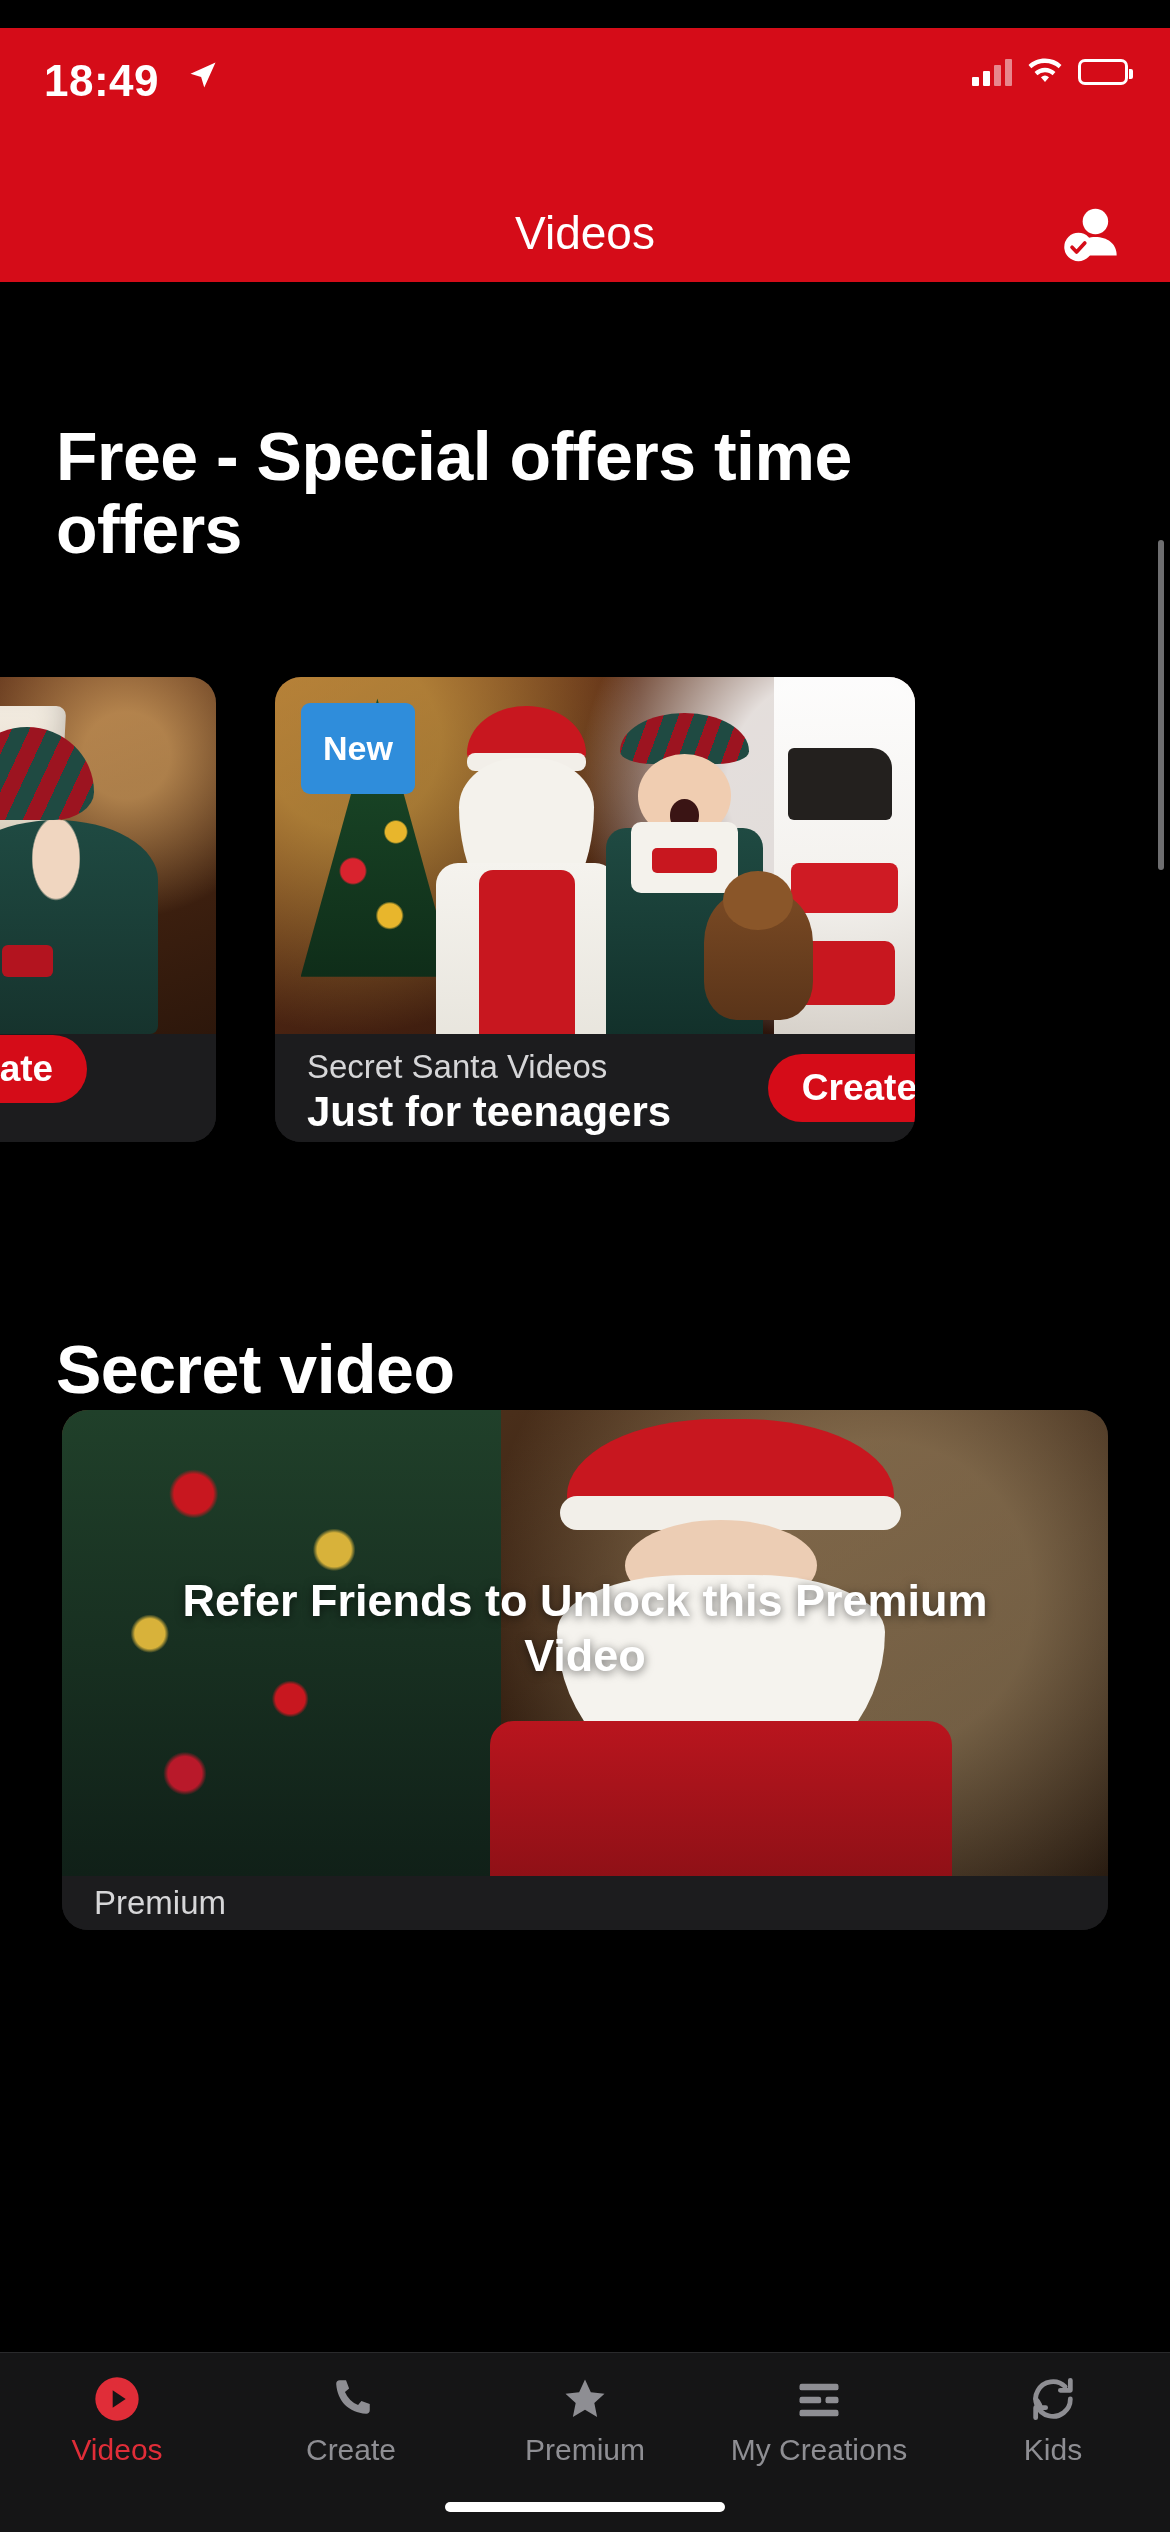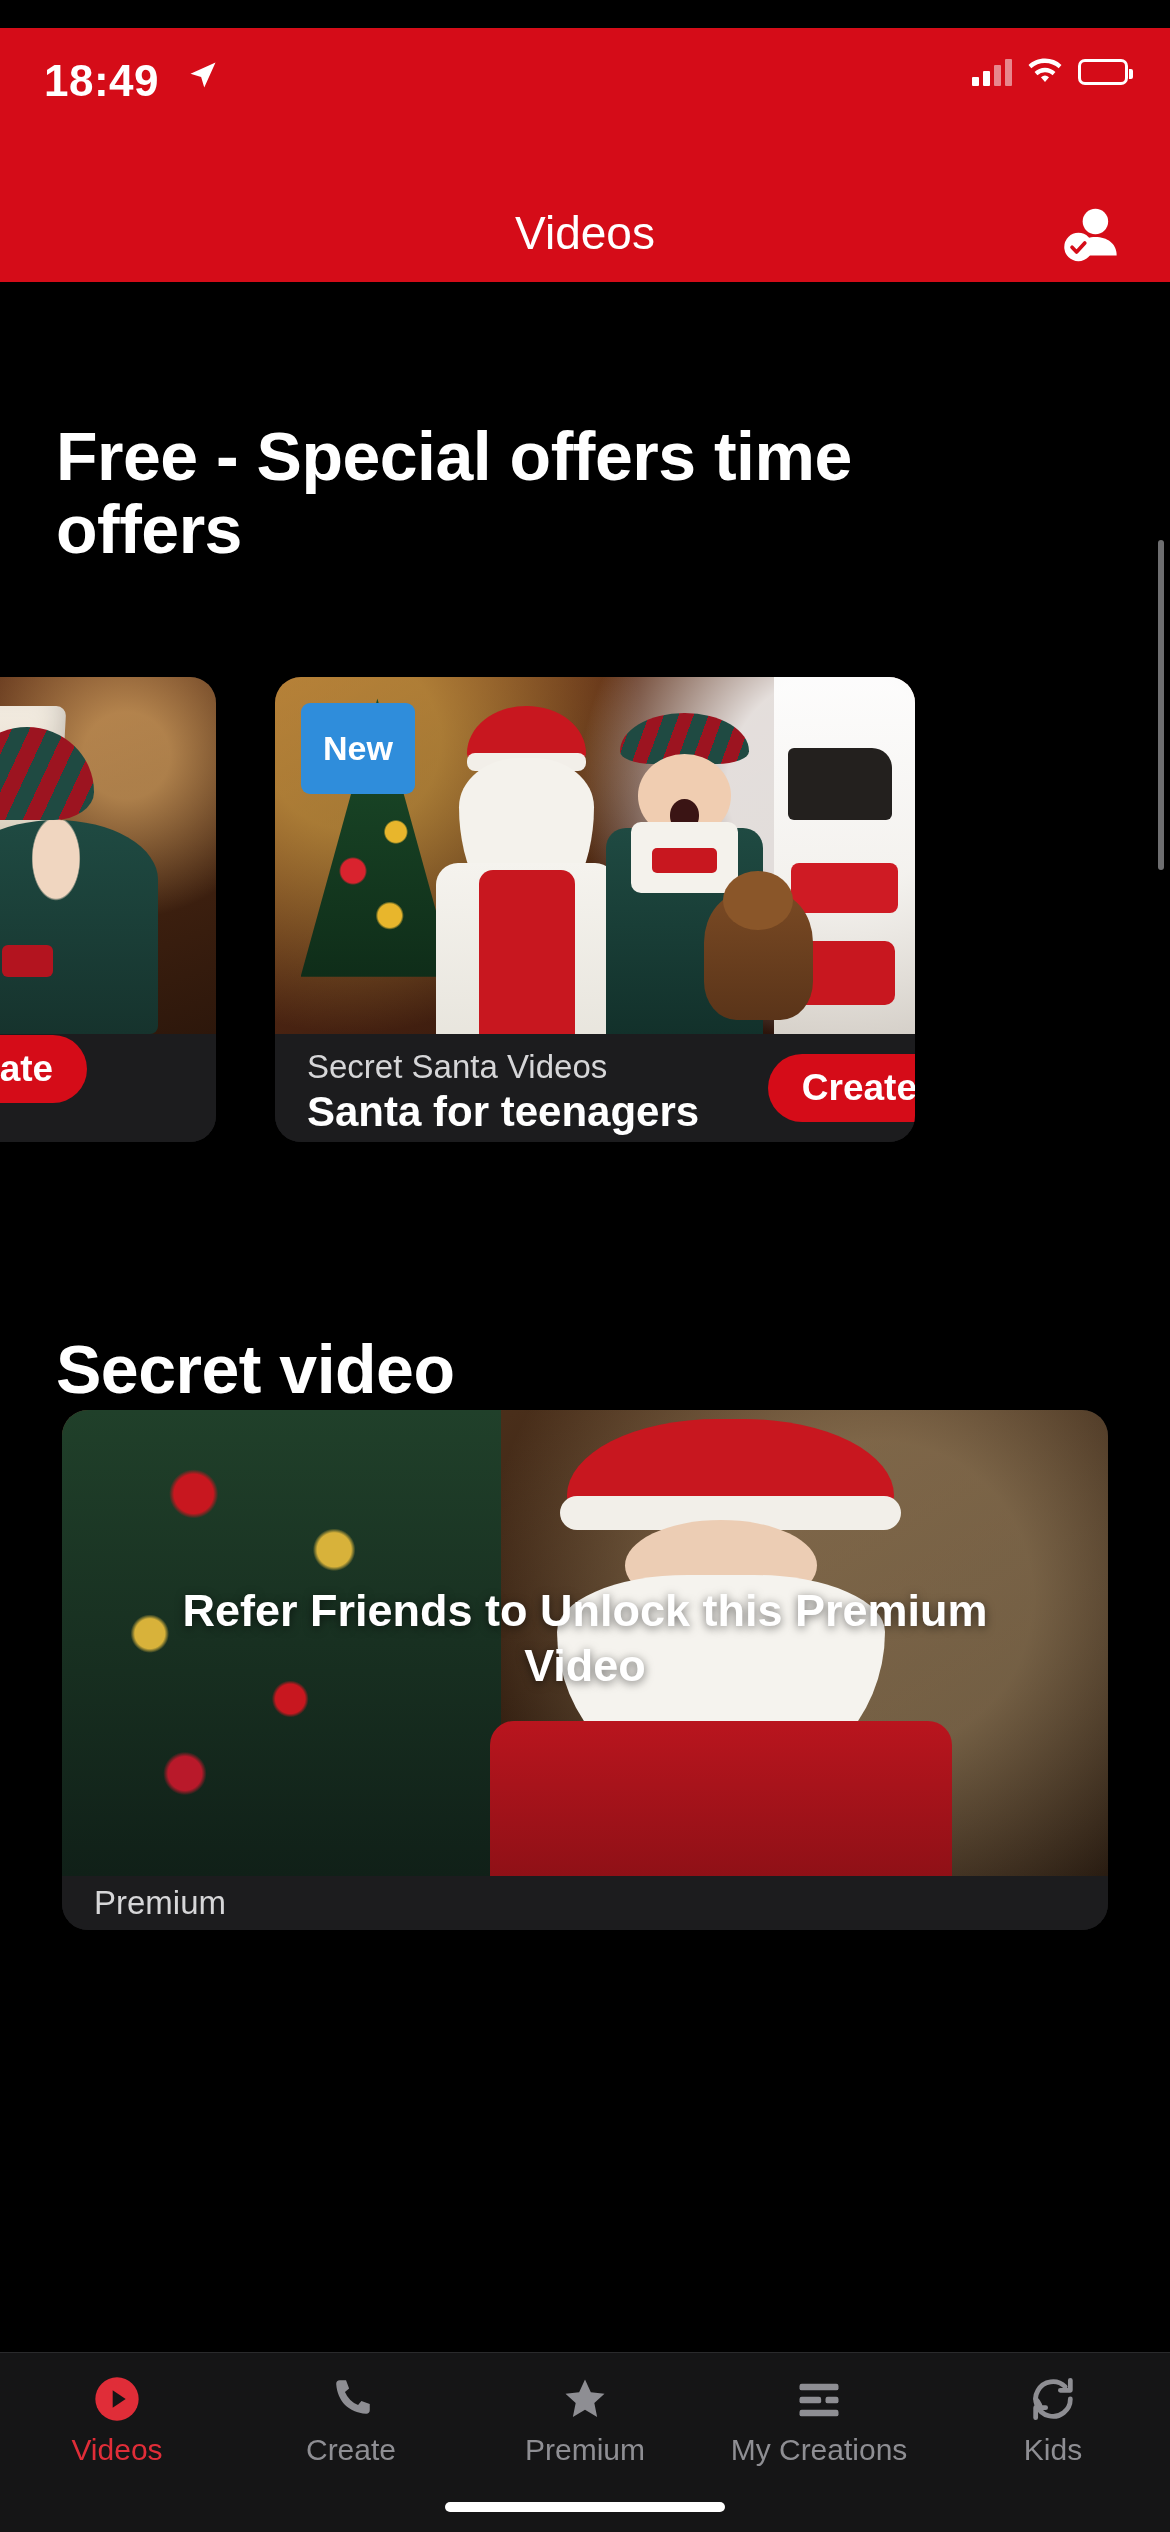--- a/index.html
+++ b/index.html
@@ -276,21 +276,21 @@
   .secret-santa .beard {
     position:absolute; left:16%; top:34%; width:68%; height:48%;
     background:#f5f3ee; border-radius: 40% 40% 50% 50% / 26% 26% 74% 74%;
   }
   .secret-santa .coat {
     position:absolute; left:2%; top:66%; width:96%; height:36%;
     background: linear-gradient(180deg,#b9151e 0%, #8d1016 100%);
     border-radius: 24px 24px 0 0;
   }
   .secret-overlay {
-    position: absolute; left: 0; right: 0; top: 174px;
+    position: absolute; left: 0; right: 0; top: 164px;
     color: #fff; font-size: 45px; font-weight: bold; text-align: center;
     line-height: 1.22; text-shadow: 0 2px 10px rgba(0,0,0,0.55);
     padding: 0 70px;
   }
   .secret-footer {
     position: absolute; bottom: 0; left: 0; right: 0; height: 54px; background: #1c1c1e;
   }
   .secret-footer span {
     position: absolute; left: 32px; top: 8px; color: #d6d6d8; font-size: 33px;
   }
@@ -391,21 +391,21 @@
           <div class="shelf-right">
             <span class="horse"></span>
               <span class="car"></span>
               <span class="phone"></span>
           </div>
           <div class="teddy"></div>
           <div class="badge-new">New</div>
         </div>
         <div class="card-footer">
           <div class="card-sub">Secret Santa Videos</div>
-          <div class="card-name">Santa for teenagers</div>
+          <div class="card-name">Just for teenagers</div>
           <button class="create-btn create-b">Create</button>
         </div>
       </div>
 
     </div>
 
     <h1 class="section-title title-secret">Secret video</h1>
 
     <div class="secret-card">
       <div class="secret-img">

